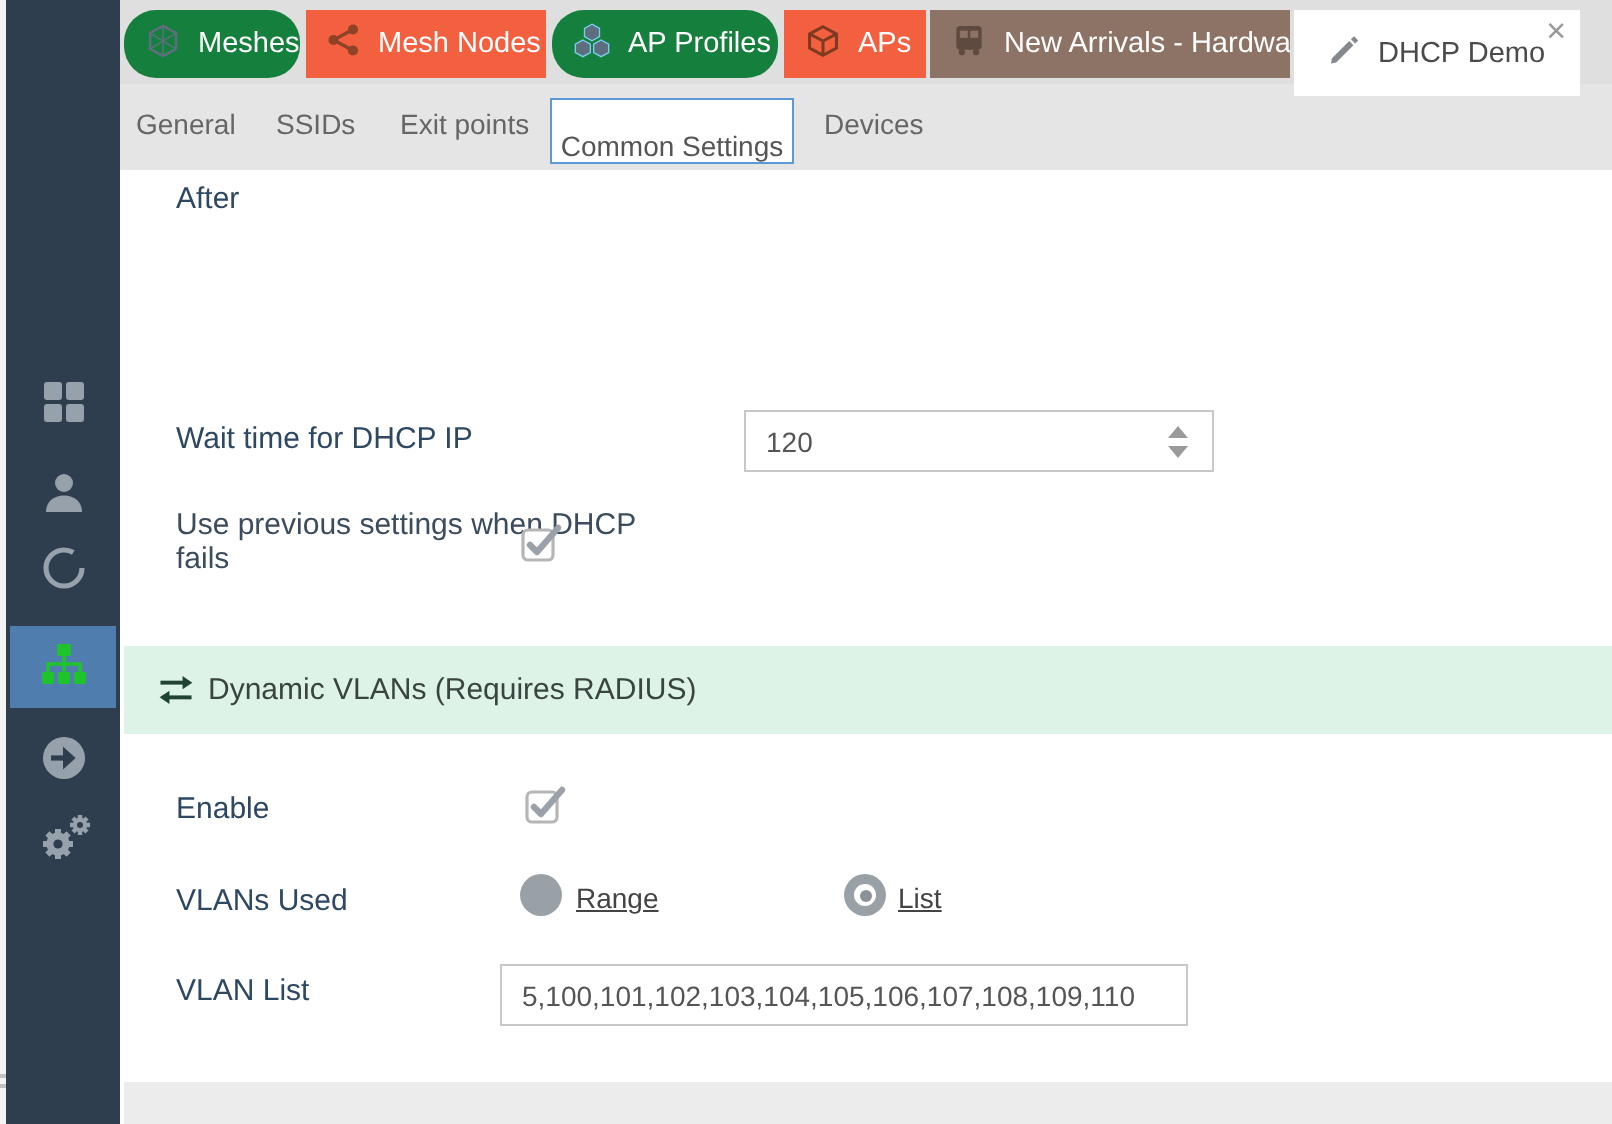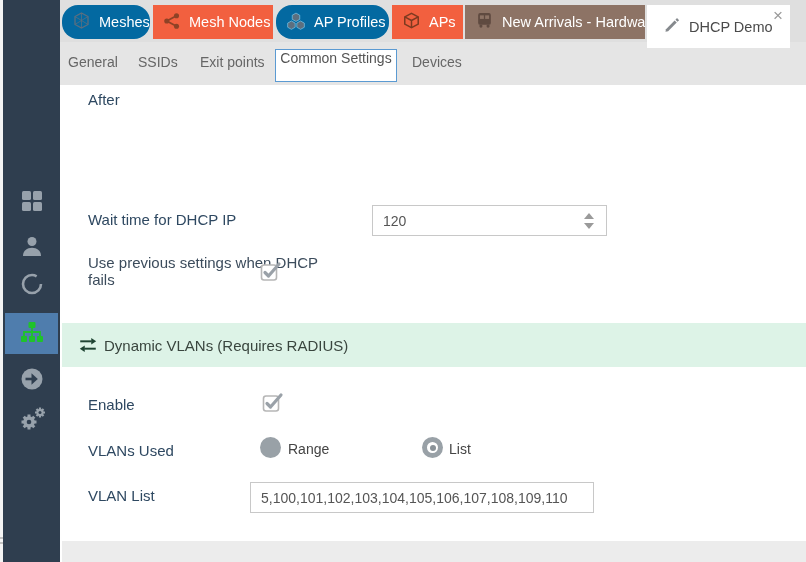--- a/index.html
+++ b/index.html
@@ -15,31 +15,31 @@
   .side-icon{left:17px;width:24px;height:24px;cursor:pointer;}
   #side-selected{left:2px;width:53px;height:41px;background:#4f7dad;}
 
   
   #main{left:60px;top:0;width:746px;height:562px;}
   #tabbar{left:0;top:0;width:746px;height:42px;background:#dfdfdf;}
   #subrow{left:0;top:42px;width:746px;height:43px;background:#e5e5e5;}
   .tab{top:5px;height:34px;display:flex;align-items:center;gap:8px;
        padding-left:10px;box-sizing:border-box;font-size:14.5px;color:#fff;
        white-space:nowrap;overflow:hidden;cursor:pointer;}
-  .tab.blue{background:#0369a1;border-radius:16px;}
+  .tab.blue{background:#15803d;border-radius:16px;}
   .tab.orange{background:#f2603f;}
   .tab.brown{background:#8d7365;}
   .tab.active{background:#fff;color:#4a4a4a;height:43px;z-index:3;}
   .tab svg{flex:0 0 auto;}
   .tab-close{position:absolute;top:2px;right:7px;font-size:17px;color:#999;
        line-height:17px;cursor:pointer;}
 
   .subtab{top:54px;font-size:14px;color:#666;cursor:pointer;white-space:nowrap;}
   #subtab-selected{left:215px;top:49px;width:120px;height:31px;background:#fff;
-       border:1px solid #5b9ad2;display:flex;align-items:flex-start;justify-content:center;
+       border:1px solid #5b9ad2;display:flex;align-items:flex-end;justify-content:center;
        font-size:14px;color:#555;cursor:pointer;}
 
   
   #content{left:60px;top:85px;width:746px;height:477px;background:#fff;overflow:hidden;}
   .flabel{font-size:15px;font-weight:normal;color:#2e4861;}
   .band{left:2px;width:744px;background:#ddf3e7;}
   .band-title{position:absolute;left:42px;top:50%;transform:translateY(-50%);
        font-size:15px;color:#39453e;}
   .band svg{position:absolute;left:16px;top:50%;transform:translateY(-50%);}
   .tbox{box-sizing:border-box;border:1px solid #c8c8c8;background:#fff;
@@ -53,21 +53,21 @@
        flex-direction:column;align-items:center;justify-content:center;gap:4px;cursor:pointer;}
   .spin .up{width:0;height:0;border-left:5px solid transparent;border-right:5px solid transparent;
        border-bottom:6px solid #9a9a9a;}
   .spin .down{width:0;height:0;border-left:5px solid transparent;border-right:5px solid transparent;
        border-top:6px solid #9a9a9a;}
   .radio{width:21px;height:21px;border-radius:50%;background:#99a1a7;cursor:pointer;}
   .radio.checked{background:#99a1a7;display:flex;align-items:center;justify-content:center;}
   .radio.checked .ring{width:11px;height:11px;border-radius:50%;background:#fff;
        display:flex;align-items:center;justify-content:center;}
   .radio.checked .dot{width:6px;height:6px;border-radius:50%;background:#8a9298;}
-  .rlabel{font-size:14px;color:#444;}
+  .rlabel{font-size:14px;color:#444;text-decoration:underline;}
   #footer{left:2px;top:456px;width:744px;height:21px;background:#ececec;}
 </style>
 </head>
 <body>
 
 <div id="app">
 
   <div id="gutter" class="abs">
     <div class="gutter-mark abs" style="top:537px"></div>
     <div class="gutter-mark abs" style="top:542px"></div>

